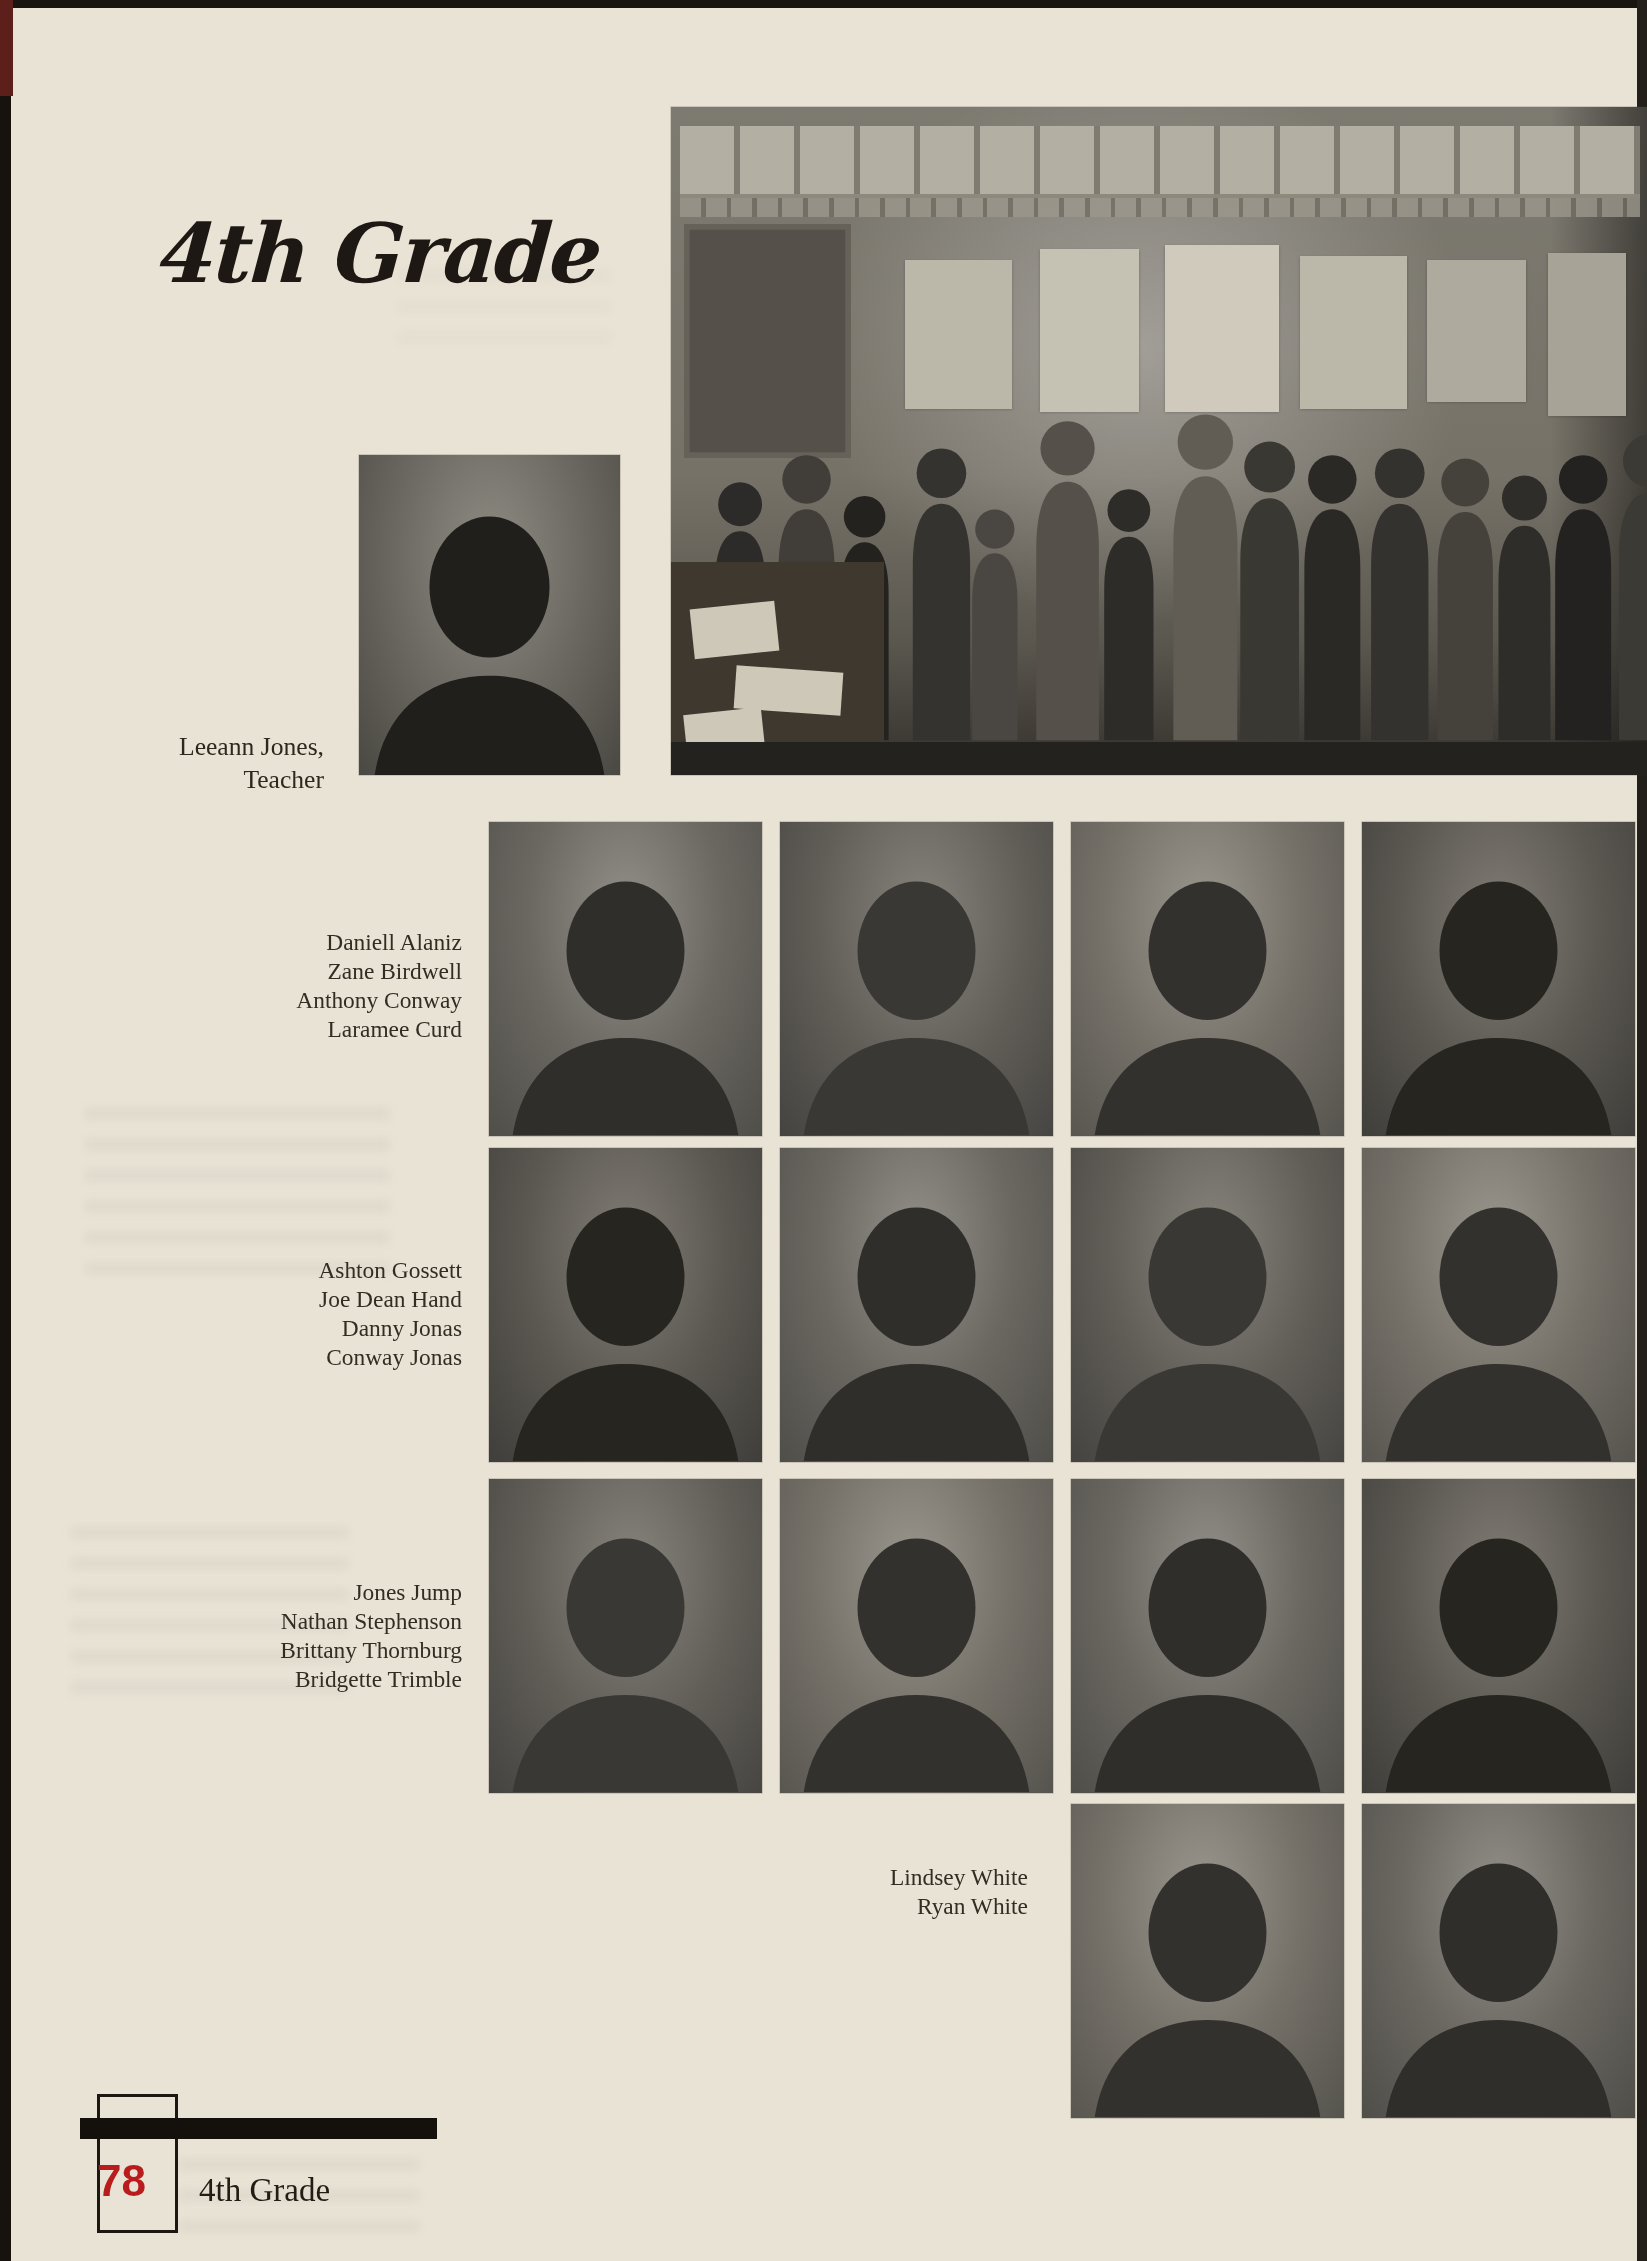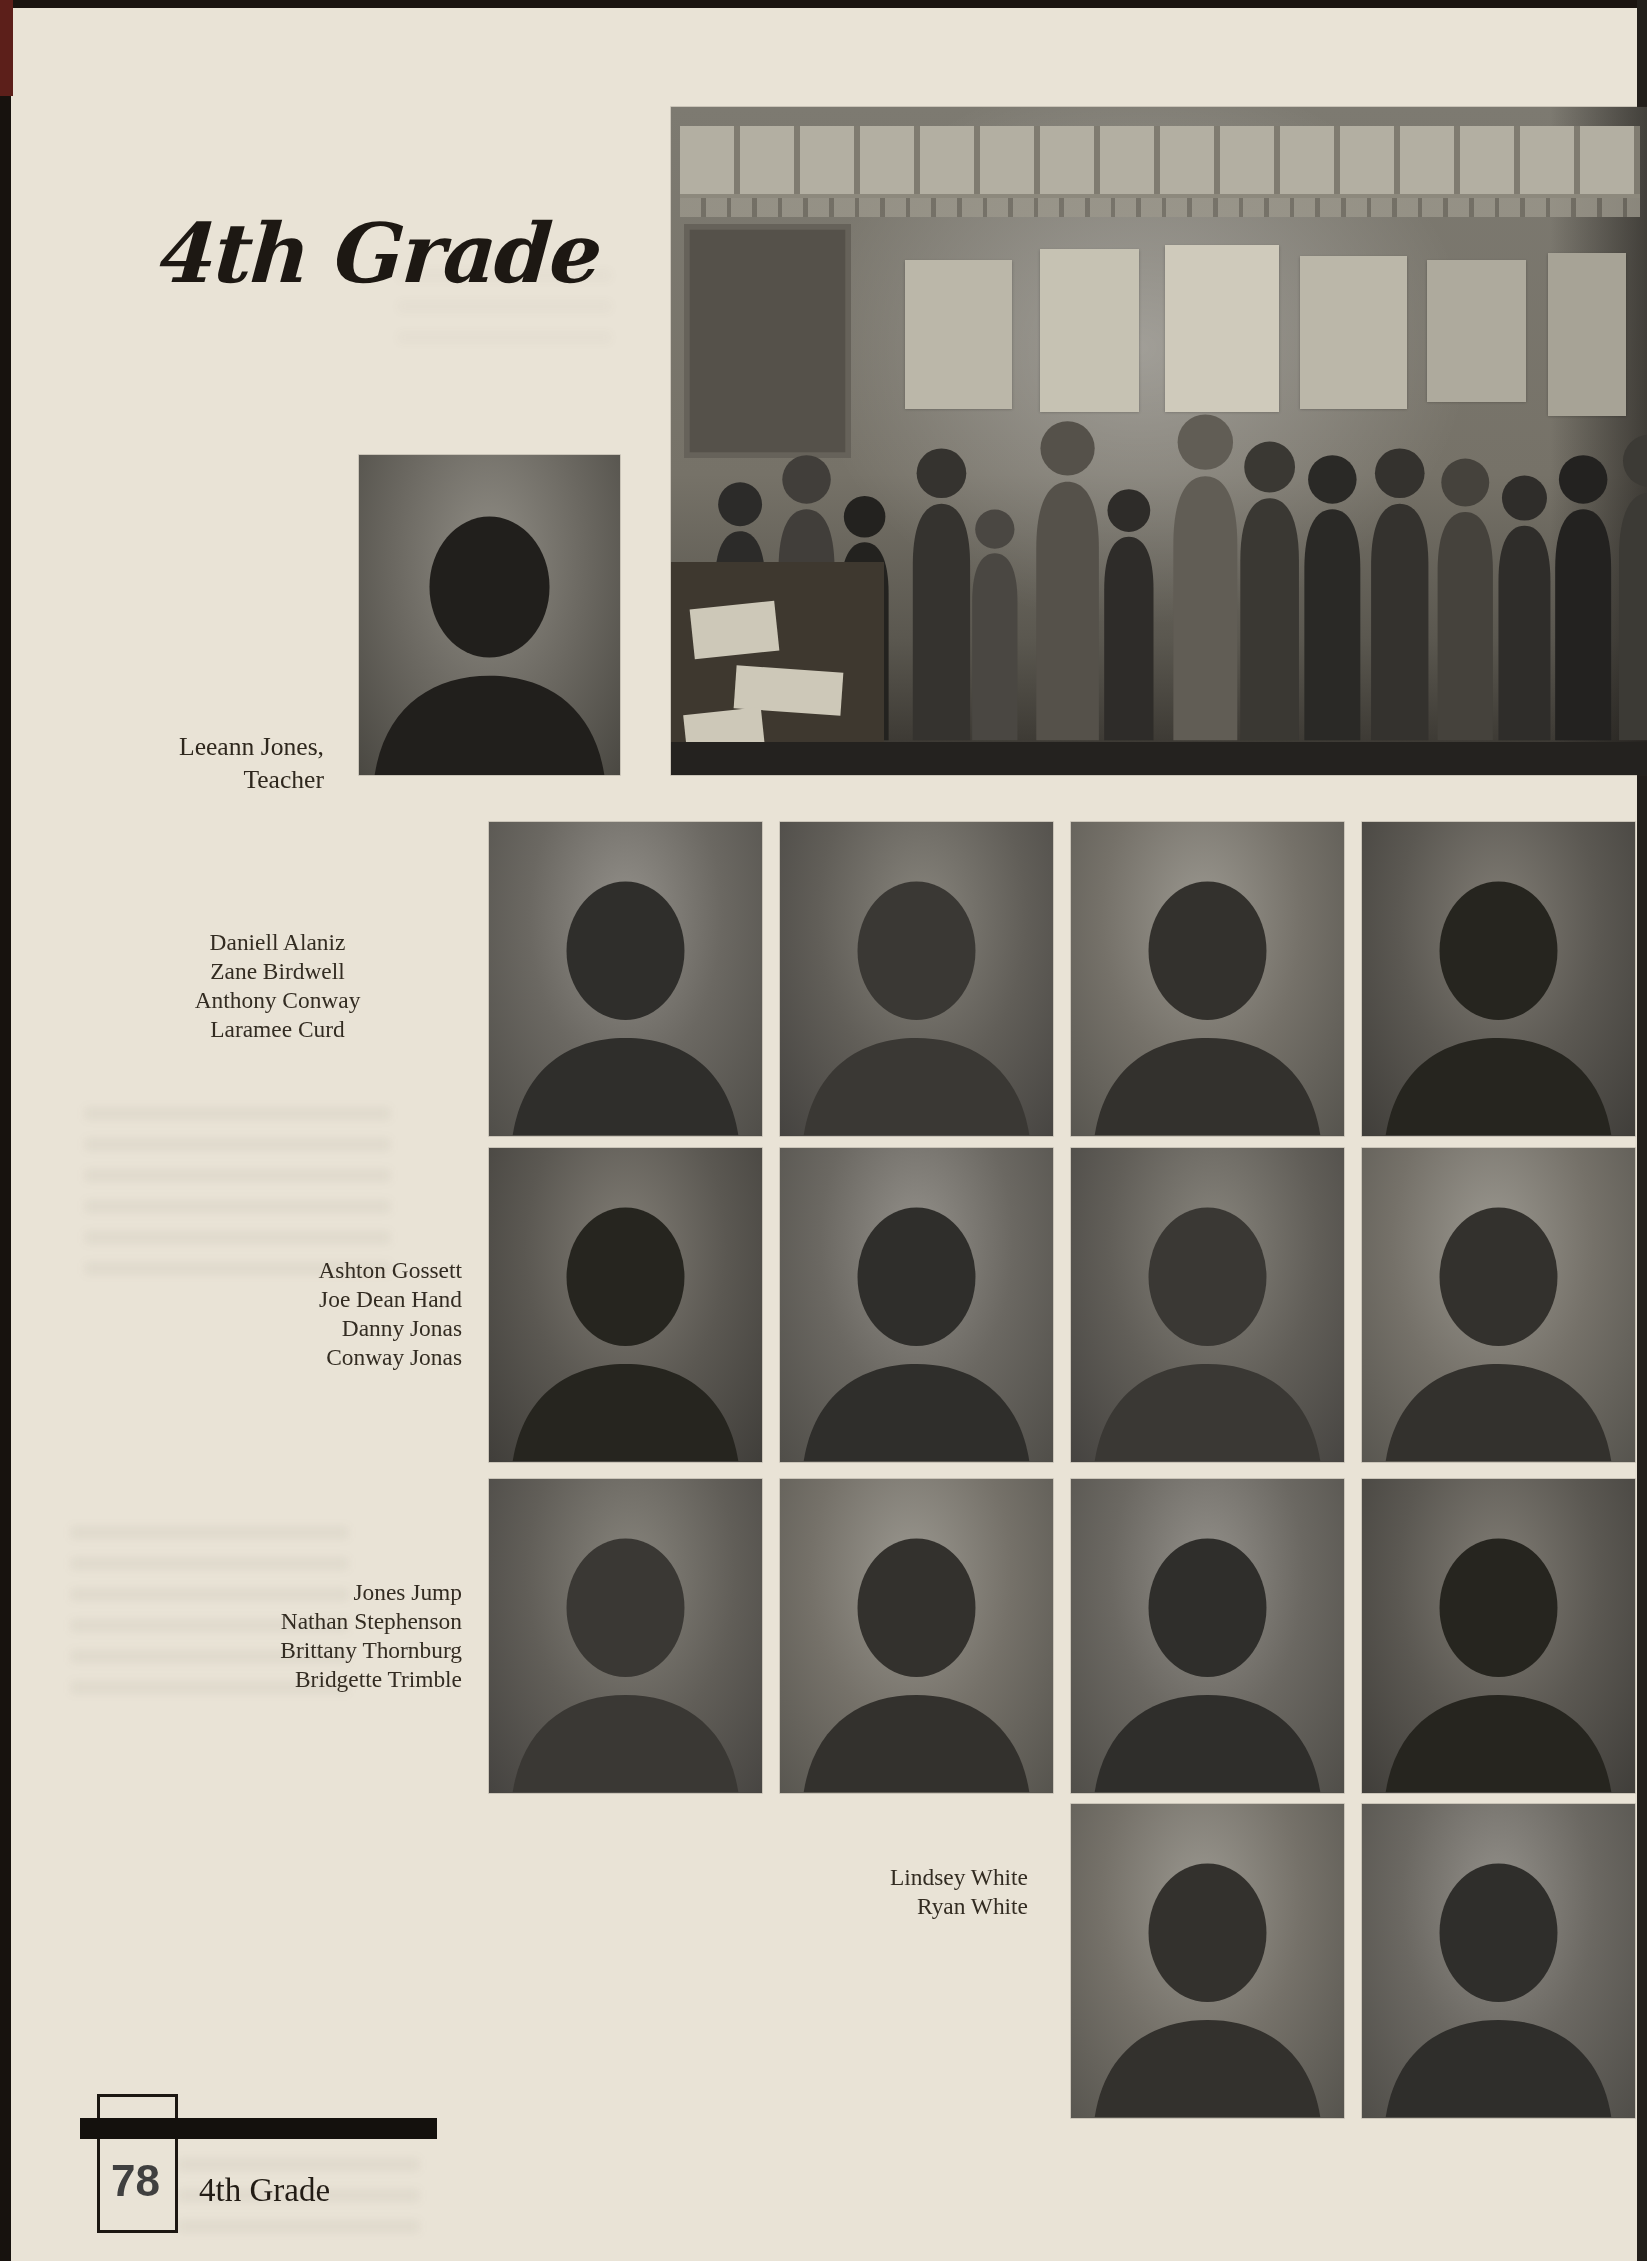--- a/index.html
+++ b/index.html
@@ -61,30 +61,30 @@
   .portrait{width:273px;height:314px;}
   .portrait svg{position:absolute;left:0;bottom:0;width:100%;height:90%;}
   .tone-a{background:radial-gradient(ellipse at 50% 30%, #93908a 0%, #6b6862 50%, #504e49 100%);color:#2f2e2b;}
   .tone-b{background:radial-gradient(ellipse at 52% 30%, #87847c 0%, #615e58 52%, #454340 100%);color:#3a3834;}
   .tone-c{background:radial-gradient(ellipse at 48% 30%, #9a978f 0%, #757169 50%, #56544e 100%);color:#33312d;}
   .tone-d{background:radial-gradient(ellipse at 50% 32%, #817d75 0%, #5b5852 52%, #403e3a 100%);color:#26251f;}
   
   .caption{position:absolute;text-align:right;font-size:25.6px;line-height:33px;color:#2e271d;}
   .teacher-caption{right:1324px;top:730px;width:298px;}
   .names{position:absolute;text-align:right;font-size:23.4px;line-height:29px;color:#332c22;}
-  .names-1{right:1186px;top:928px;width:369px;text-align:center;}
+  .names-1{right:1186px;top:928px;width:369px;}
   .names-2{right:1186px;top:1256px;width:369px;}
   .names-3{right:1186px;top:1578px;width:398px;}
   .names-4{right:620px;top:1863px;width:369px;}
   
   .footer-box{position:absolute;left:97px;top:2094px;width:81px;height:139px;
     border:3.6px solid #1c1712;background:#e9e3d6;box-sizing:border-box;}
   .footer-bar{position:absolute;left:80px;top:2118px;width:357px;height:21px;background:#14110d;}
-  .footer-num{position:absolute;left:95px;top:2156px;width:81px;text-align:center;
-    font-family:"Liberation Sans", sans-serif;font-weight:600;font-size:44px;color:#404040;}
+  .footer-num{position:absolute;left:81px;top:2156px;width:81px;text-align:center;
+    font-family:"Liberation Sans", sans-serif;font-weight:600;font-size:44px;color:#b91c1c;}
   .footer-label{position:absolute;left:199px;top:2172px;font-size:33px;color:#221c15;}
   .hidden-defs{position:absolute;width:0;height:0;overflow:hidden;}
 </style>
 </head>
 <body>
 
 <svg class="hidden-defs" aria-hidden="true">
   <defs>
     <symbol id="sil-portrait" viewBox="0 0 100 110" preserveAspectRatio="xMidYMax meet">
       <ellipse cx="50" cy="38" rx="23" ry="27" fill="currentColor"></ellipse>

